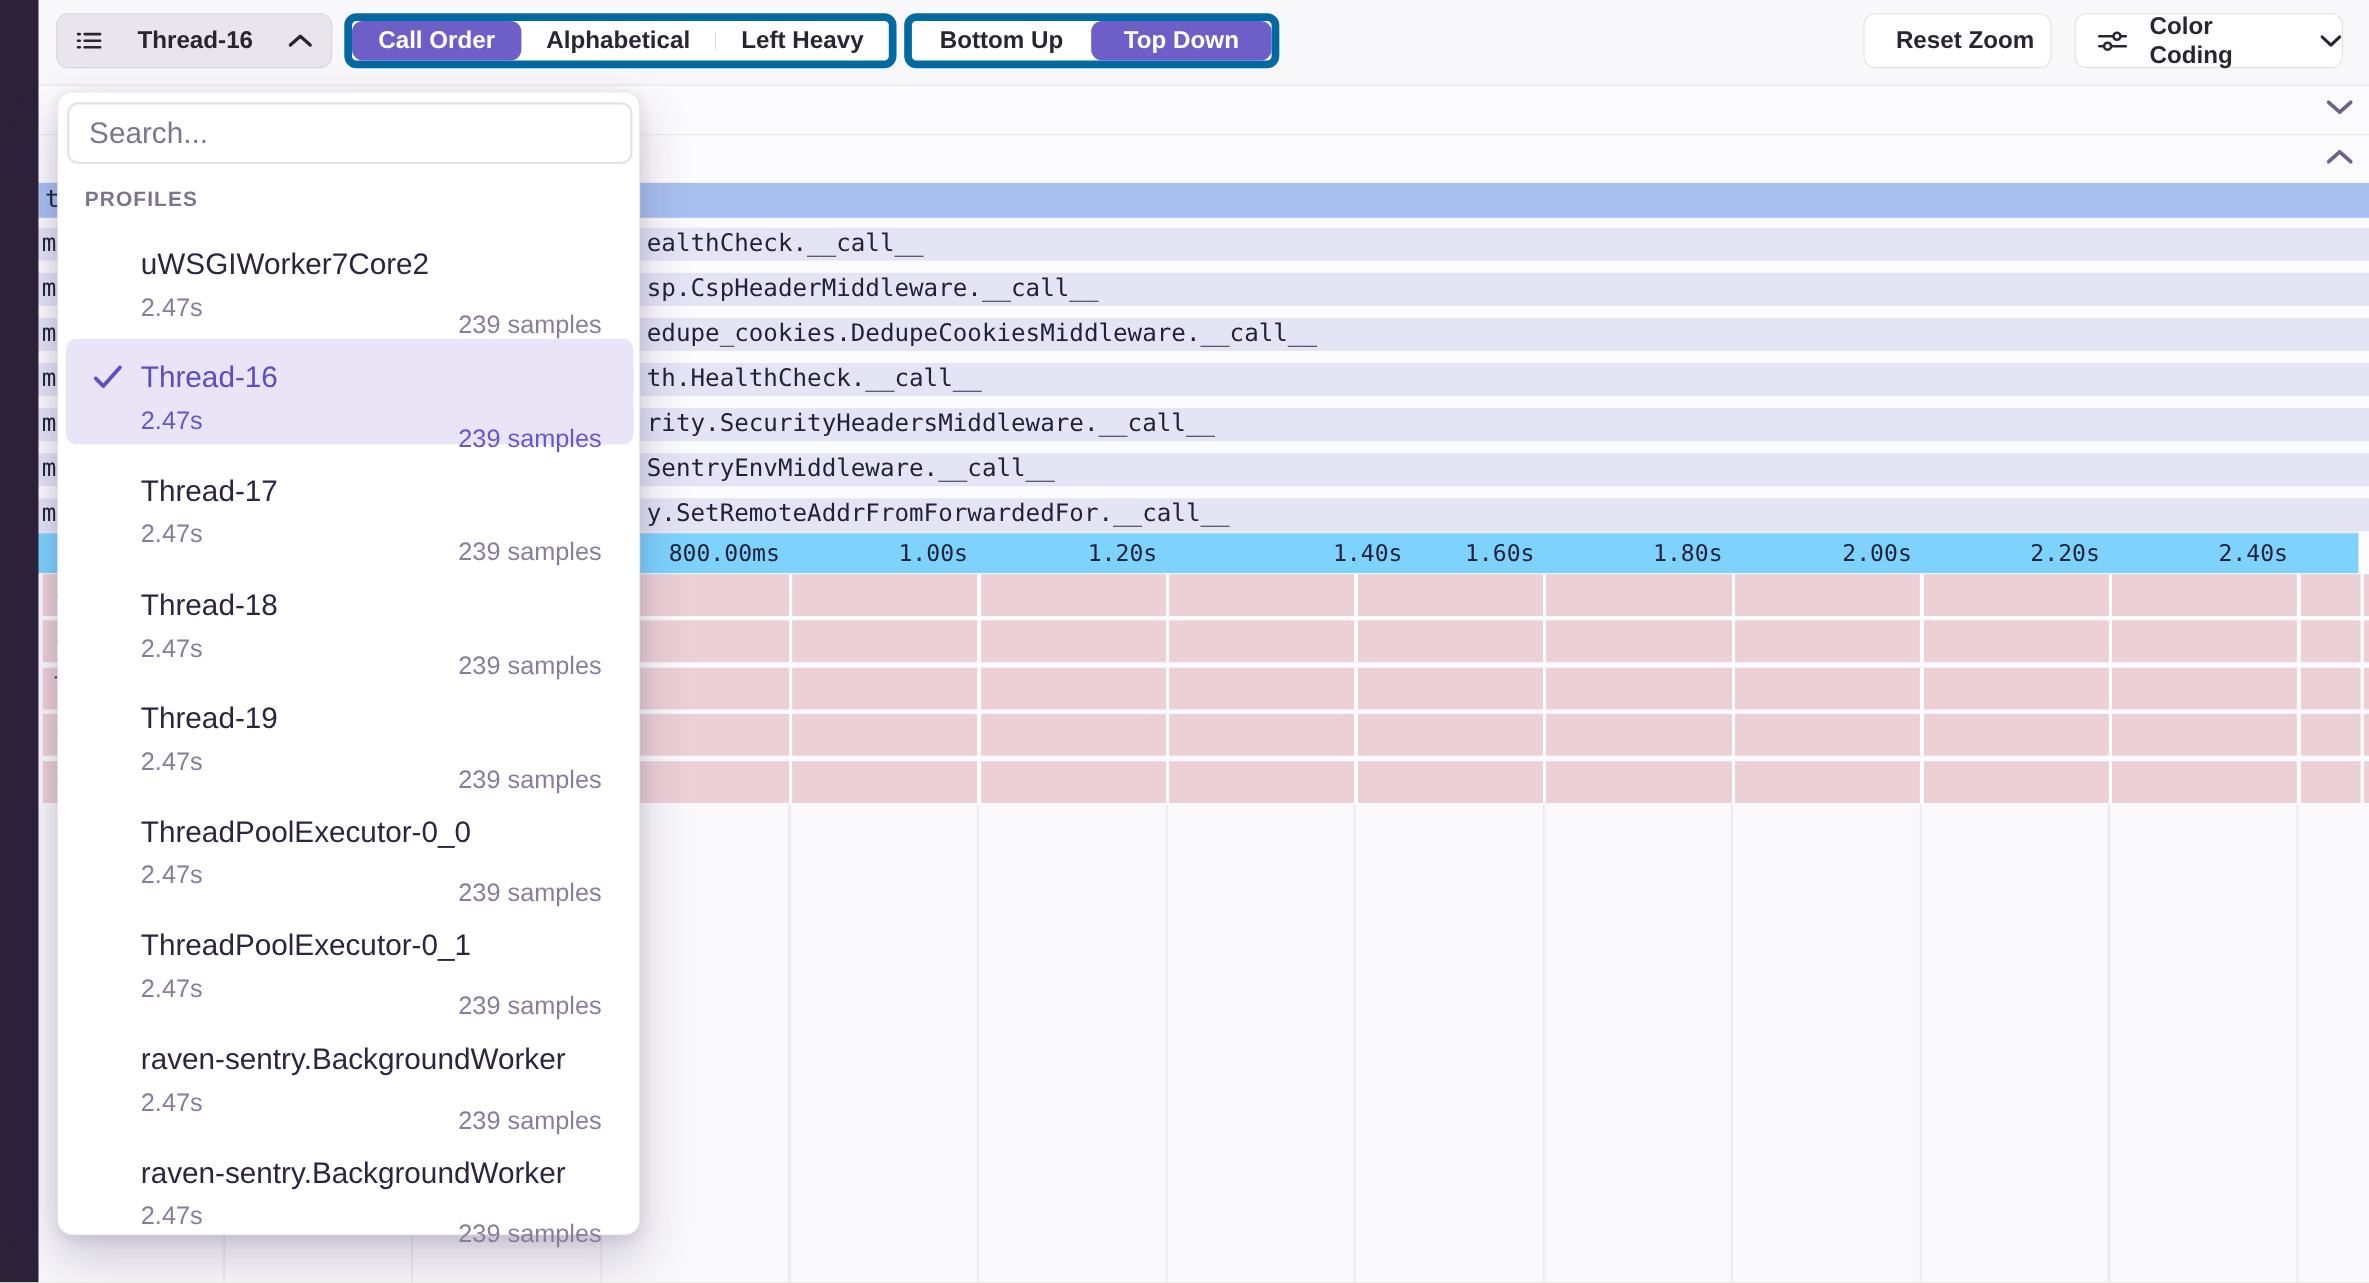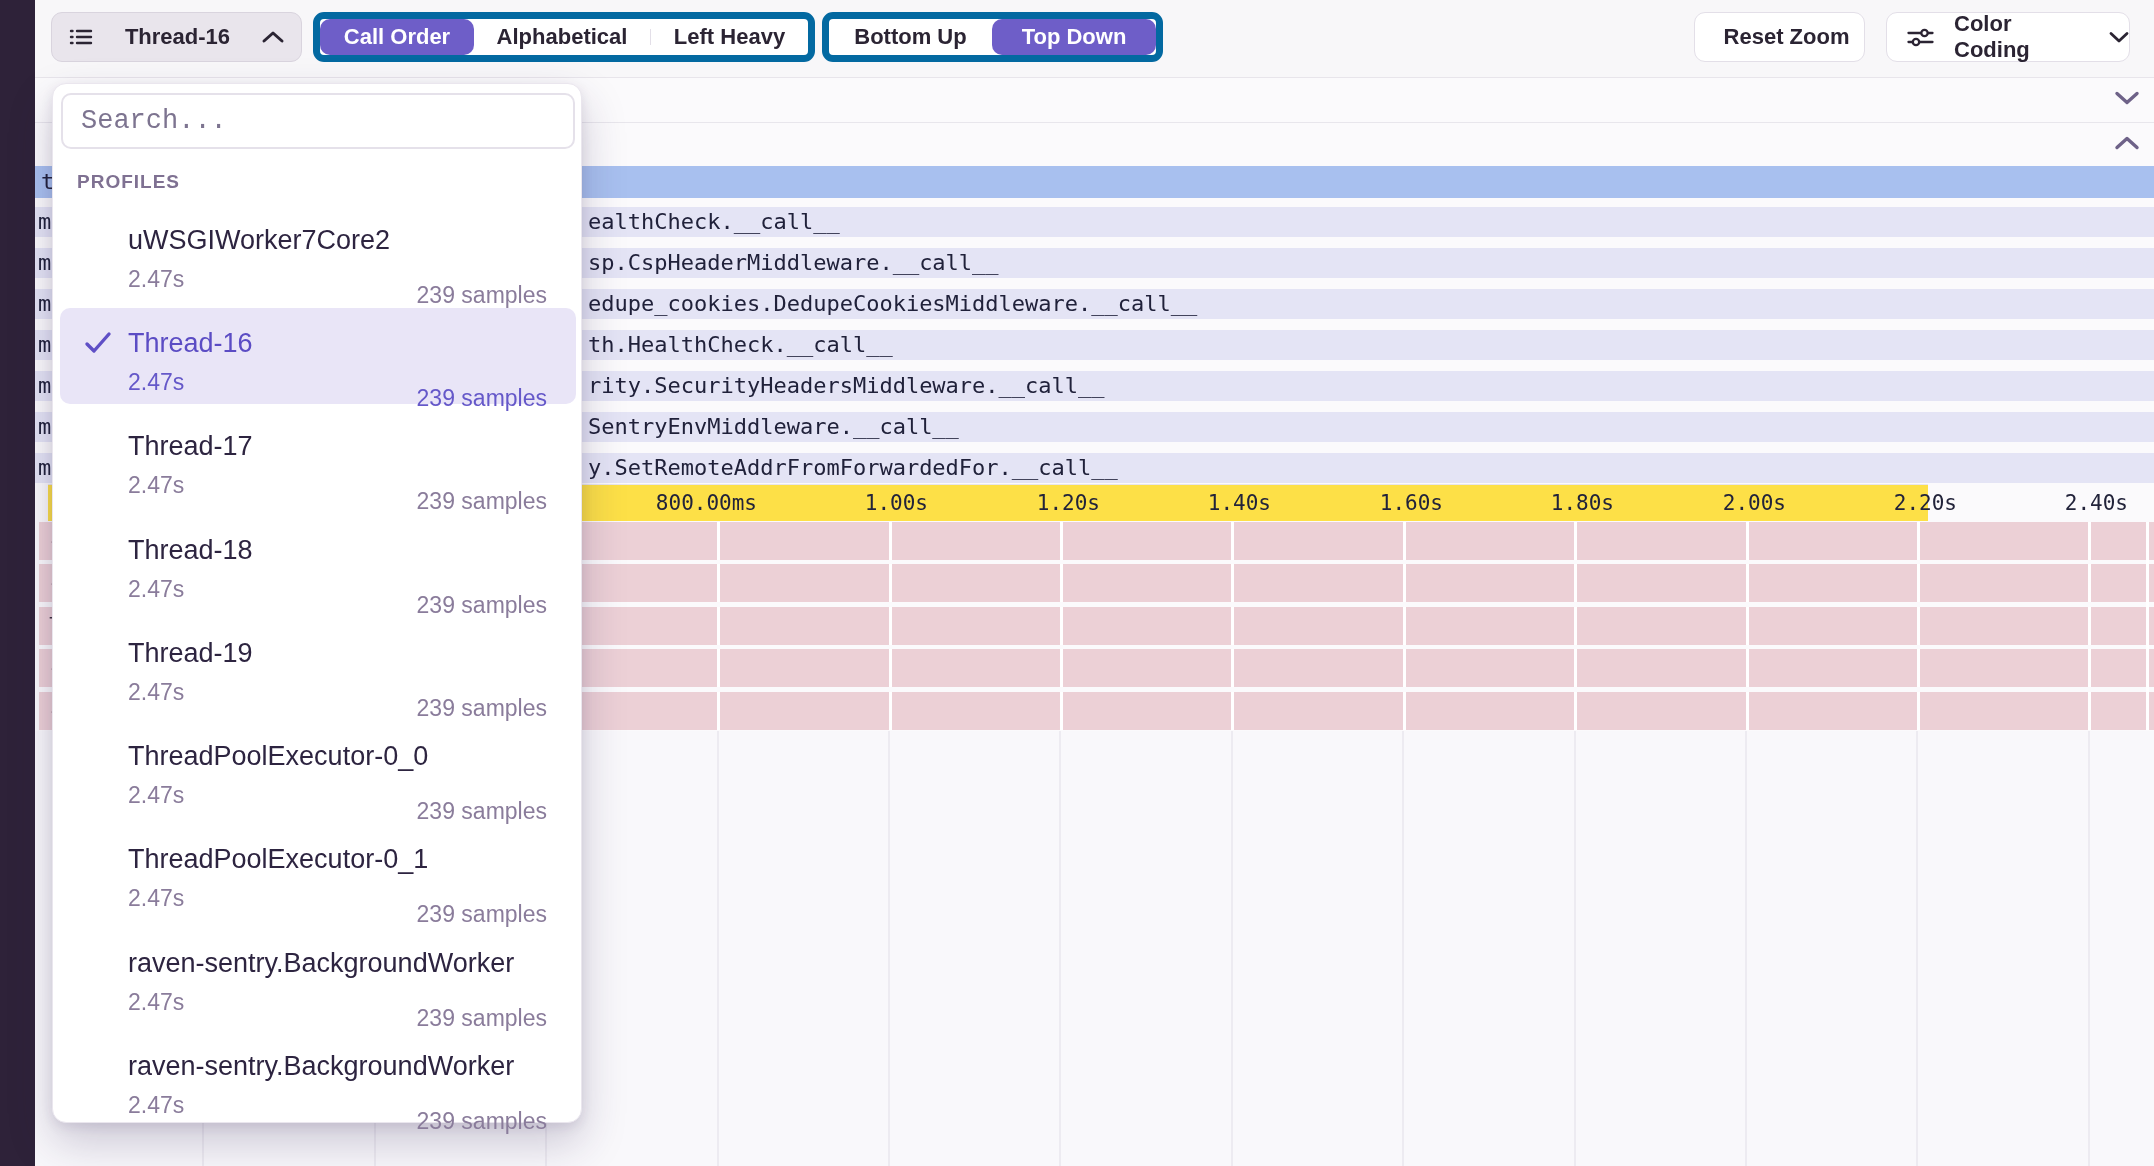--- a/index.html
+++ b/index.html
@@ -43,22 +43,22 @@
   
   .frame-row{left:35px;width:2119px;font-family:"DejaVu Sans Mono",monospace;
     font-size:22px;color:#20213a;white-space:pre;cursor:pointer;}
   .row-blue{top:166px;height:32px;background:#a8c0ef;line-height:32px;}
   .row-lav{height:30px;background:#e4e4f5;line-height:30px;}
   .frag-l{position:absolute;left:3px;top:0;}
   .row-blue .frag-l{left:6px;}
   .frag-r{position:absolute;left:553px;top:0;}
 
   
-  .axis{left:0;top:484px;width:1880px;height:37px;background:#fde047;
-    border-top:1px solid #e8e6ec;box-sizing:border-box;z-index:1;margin-left:48px;}
+  .axis{left:0;top:484px;width:2144px;height:37px;background:#7dd3fc;
+    border-top:1px solid #e8e6ec;box-sizing:border-box;z-index:1;}
   .tick-label{position:absolute;top:0;width:170px;height:36px;line-height:36px;
     text-align:right;font-family:"DejaVu Sans Mono",monospace;font-size:21px;color:#22233a;}
 
   
   .row-pink{left:39px;width:2115px;height:38px;background-color:#ecd0d6;
     background-image:repeating-linear-gradient(to right,#ffffff 0 3px,transparent 3px 171.4px);
     background-position-x:164px;line-height:38px;font-family:"DejaVu Sans Mono",monospace;
     font-size:22px;color:#3a2f3d;cursor:pointer;}
   .row-pink .frag-l{left:9px;}
   .pink-edge-line{left:2146px;top:522px;width:3px;height:208px;background:#ffffff;}
@@ -68,21 +68,21 @@
     background-image:repeating-linear-gradient(to right,#edebf1 0 2px,transparent 2px 171.4px);
     background-position-x:31px;}
 
   
   .dropdown{left:52px;top:83px;width:530px;height:1040px;background:#ffffff;
     border:1px solid #eae6ee;box-sizing:border-box;border-radius:14px;z-index:50;
     box-shadow:0 20px 45px rgba(45,30,80,0.22),0 4px 12px rgba(45,30,80,0.10);}
   .dd-search{position:absolute;left:8px;top:9px;width:514px;height:56px;box-sizing:border-box;
     border:2px solid #e5e1ea;border-radius:10px;display:flex;align-items:center;padding:0 16px;}
   .dd-search input{border:none;outline:none;width:100%;font-size:27px;
-    font-family:Liberation Mono, monospace;color:#4a4258;background:transparent;}
+    font-family:Liberation Sans, sans-serif;color:#4a4258;background:transparent;}
   .dd-search input::placeholder{color:#7d7490;opacity:1;}
   .dd-section{position:absolute;left:24px;top:87px;font-size:19px;font-weight:bold;
     letter-spacing:1px;color:#7f7192;}
   .sel-bg{position:absolute;left:7px;top:224px;width:516px;height:96px;
     background:#e9e5f7;border-radius:10px;}
   .pi{position:absolute;left:0;width:530px;height:84px;cursor:pointer;}
   .pi-name{margin-left:75px;height:48px;line-height:48px;font-size:27px;color:#2d2440;
     white-space:nowrap;}
   .pi-sub{margin-left:75px;height:30px;line-height:30px;font-size:23px;color:#8a7c9b;
     position:relative;}
@@ -140,21 +140,21 @@
   </div>
   <div class="abs frame-row row-lav" style="top:453px">
     <span class="frag-l">m</span>
     <span class="frag-r">y.SetRemoteAddrFromForwardedFor.__call__</span>
   </div>
 
   <div class="abs axis">
     <span class="tick-label" style="left:539px">800.00ms</span>
     <span class="tick-label" style="left:710px">1.00s</span>
     <span class="tick-label" style="left:882px">1.20s</span>
-    <span class="tick-label" style="left:1053px">1.40s</span>
+    <span class="tick-label" style="left:1105px">1.40s</span>
     <span class="tick-label" style="left:1225px">1.60s</span>
     <span class="tick-label" style="left:1396px">1.80s</span>
     <span class="tick-label" style="left:1568px">2.00s</span>
     <span class="tick-label" style="left:1739px">2.20s</span>
     <span class="tick-label" style="left:1910px">2.40s</span>
   </div>
 
   <div class="abs row-pink" style="top:522px">
     <span class="frag-l">-</span>
   </div>

